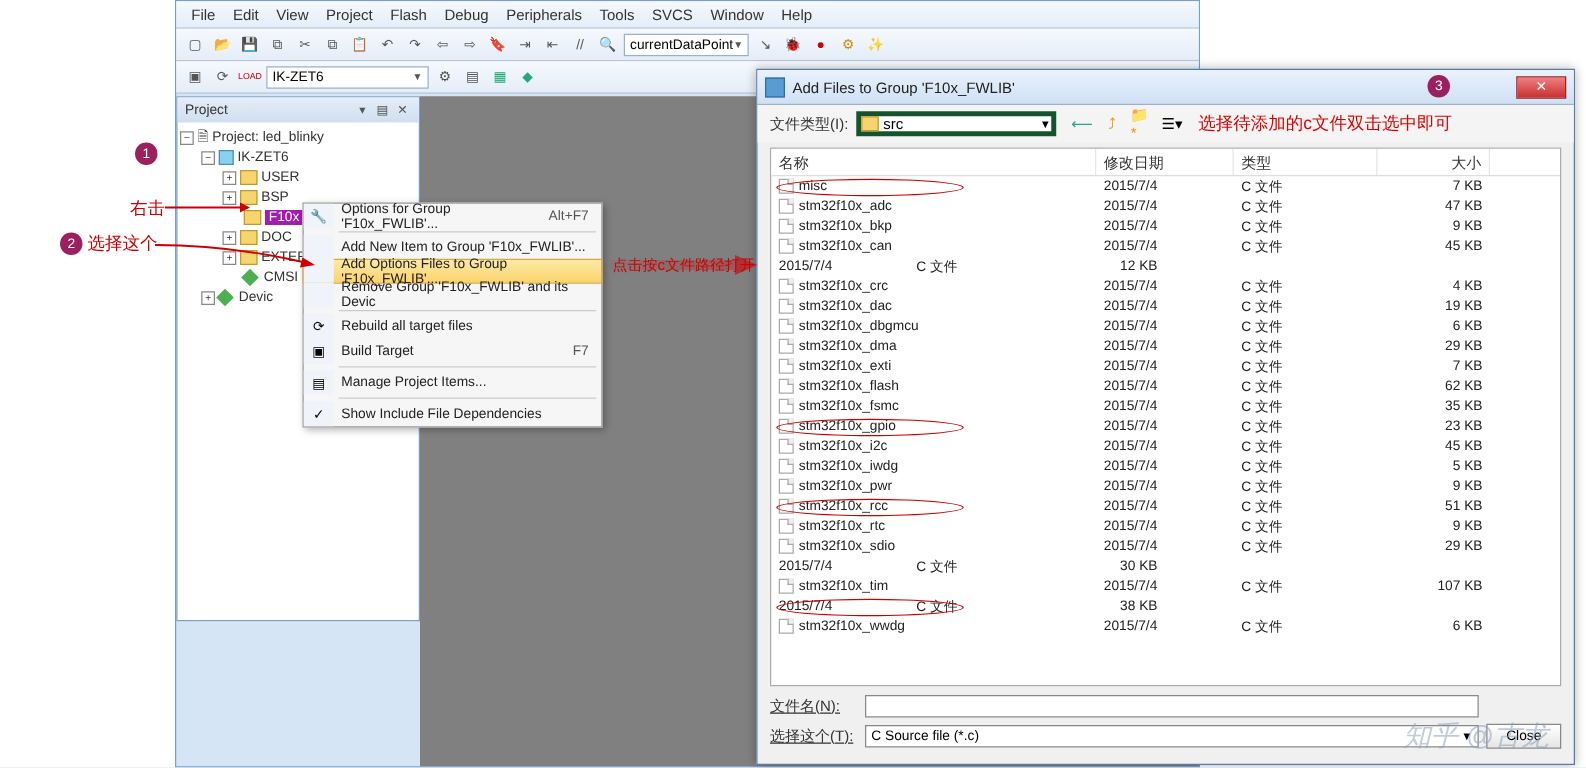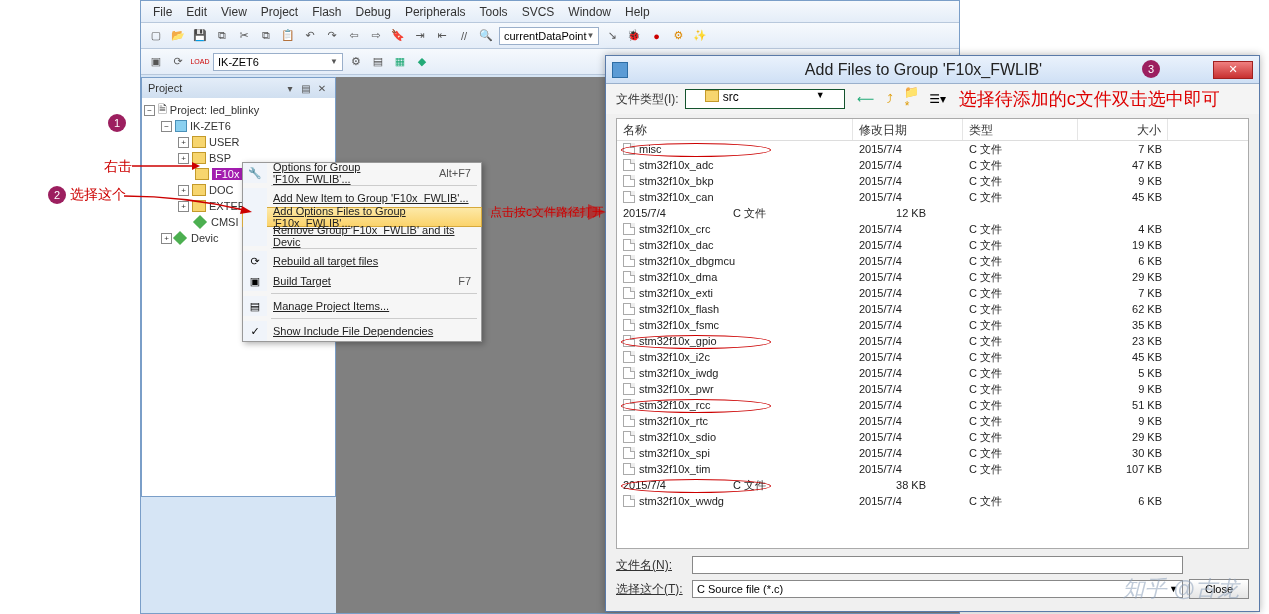--- a/index.html
+++ b/index.html
@@ -24,42 +24,42 @@
 .folder-icon { width:14px; height:12px; background:#f7d56e; border:1px solid #c49a2a; }
 .diamond { width:10px; height:10px; background:#4caf50; transform:rotate(45deg); }
 .chip-icon { width:12px; height:12px; background:#8ad0f0; border:1px solid #4a90b8; }
 .selected { background:#a21caf; color:#fff; padding:0 3px; }
 
 .workspace { position:absolute; left:195px; top:76px; right:0; bottom:0; background:#808080; }
 
 .ctx-menu { position:absolute; left:242px; top:162px; width:240px; background:#f6f6f6; border:1px solid #999; box-shadow:2px 2px 6px rgba(0,0,0,0.3); font-size:11px; }
 .ctx-item { display:flex; align-items:center; height:20px; padding:0 6px 0 0; }
 .ctx-icon { width:24px; display:flex; align-items:center; justify-content:center; height:100%; background:#f0f4fa; }
-.ctx-label { flex:1; padding-left:6px; color:#222;text-decoration:underline; }
+.ctx-label { flex:1; padding-left:6px; color:#222; }
 .ctx-short { color:#555; padding-right:4px; }
 .ctx-sep { height:1px; background:#ccc; margin:2px 4px 2px 28px; }
 .ctx-item.highlight { background:linear-gradient(#fde9a8,#fbd36b); border:1px solid #d6a93c; margin:-1px; }
 
 .dialog { position:absolute; left:605px; top:55px; width:655px; height:557px; background:#f0f0f0; border:1px solid #5a7aa8; box-shadow:0 0 8px rgba(0,0,0,0.3); }
 .dlg-title { height:28px; background:linear-gradient(#eaf2fc,#cfe0f5); border-bottom:1px solid #9ab0cc; display:flex; align-items:center; padding:0 6px; }
 .dlg-title .ico { width:16px; height:16px; background:#5b9bd5; border:1px solid #2e6da4; margin-right:6px; }
-.dlg-title .txt { flex:1; font-size:16px; color:#222;text-align:center; }
+.dlg-title .txt { flex:1; font-size:12px; color:#222; }
 .dlg-close { width:40px; height:18px; background:linear-gradient(#f08080,#c83030); color:#fff; display:flex; align-items:center; justify-content:center; font-size:11px; border:1px solid #a02020; }
 .dlg-toolbar { height:30px; display:flex; align-items:center; padding:0 10px; gap:6px; background:#f4f4f4; }
 .dlg-toolbar .lbl { color:#333; }
-.dlg-toolbar .dd { flex:0 0 160px; height:20px; border:1px solid #14532d; background:#fff; display:flex; align-items:flex-start; padding:0 19px; gap:4px; }
+.dlg-toolbar .dd { flex:0 0 160px; height:20px; border:4px solid #14532d; background:#fff; display:flex; align-items:center; padding:0 0; gap:4px; }
 .dlg-toolbar .dd .arr { margin-left:auto; font-size:9px; }
 .nav-icons { display:flex; gap:6px; margin-left:6px; }
 .nav-icons span { width:18px; height:18px; display:flex; align-items:center; justify-content:center; }
-.red-note { color:#d00; font-size:18px; margin-left:6px; }
+.red-note { color:#d00; font-size:14px; margin-left:6px; }
 
 .file-list { position:absolute; left:10px; right:10px; top:62px; bottom:62px; background:#fff; border:1px solid #aaa; overflow:hidden; }
 .fl-head { display:flex; height:22px; background:#fff; border-bottom:1px solid #ddd; }
 .fl-head > div { border-right:1px solid #e5e5e5; padding:3px 6px; color:#333; font-size:12px; }
-.c-name { width:236px; } .c-date { width:110px; } .c-type { width:115px; } .c-size { width:90px; text-align:right; }
+.c-name { width:260px; } .c-date { width:110px; } .c-type { width:115px; } .c-size { width:90px; text-align:right; }
 .fl-body { overflow:auto; height:calc(100% - 22px); }
 .fl-row { display:flex; height:16px; align-items:center; font-size:11px; color:#222; }
 .fl-row > div { padding:0 6px; }
 .fl-row .c-name { display:flex; align-items:center; gap:4px; }
 .file-icon { width:12px; height:12px; background:#fff; border:1px solid #aaa; position:relative; flex-shrink:0; }
 .file-icon::after { content:""; position:absolute; right:-1px; top:-1px; width:4px; height:4px; background:#eee; border-left:1px solid #aaa; border-bottom:1px solid #aaa; }
 
 .circle-note { position:absolute; border:1.5px solid #c00; border-radius:50%; pointer-events:none; }
 
 .dlg-bottom { position:absolute; left:10px; right:10px; bottom:6px; height:52px; }
@@ -389,21 +389,20 @@
           <div class="c-type">C 文件</div>
           <div class="c-size">9 KB</div>
         </div>
         <div class="fl-row">
           <div class="c-name"><span class="file-icon"></span>stm32f10x_sdio</div>
           <div class="c-date">2015/7/4</div>
           <div class="c-type">C 文件</div>
           <div class="c-size">29 KB</div>
         </div>
         <div class="fl-row">
-          <div class="c-name"><span class="file-icon"></span>stm32f10x_spi</div>
           <div class="c-date">2015/7/4</div>
           <div class="c-type">C 文件</div>
           <div class="c-size">30 KB</div>
         </div>
         <div class="fl-row">
           <div class="c-name"><span class="file-icon"></span>stm32f10x_tim</div>
           <div class="c-date">2015/7/4</div>
           <div class="c-type">C 文件</div>
           <div class="c-size">107 KB</div>
         </div>

